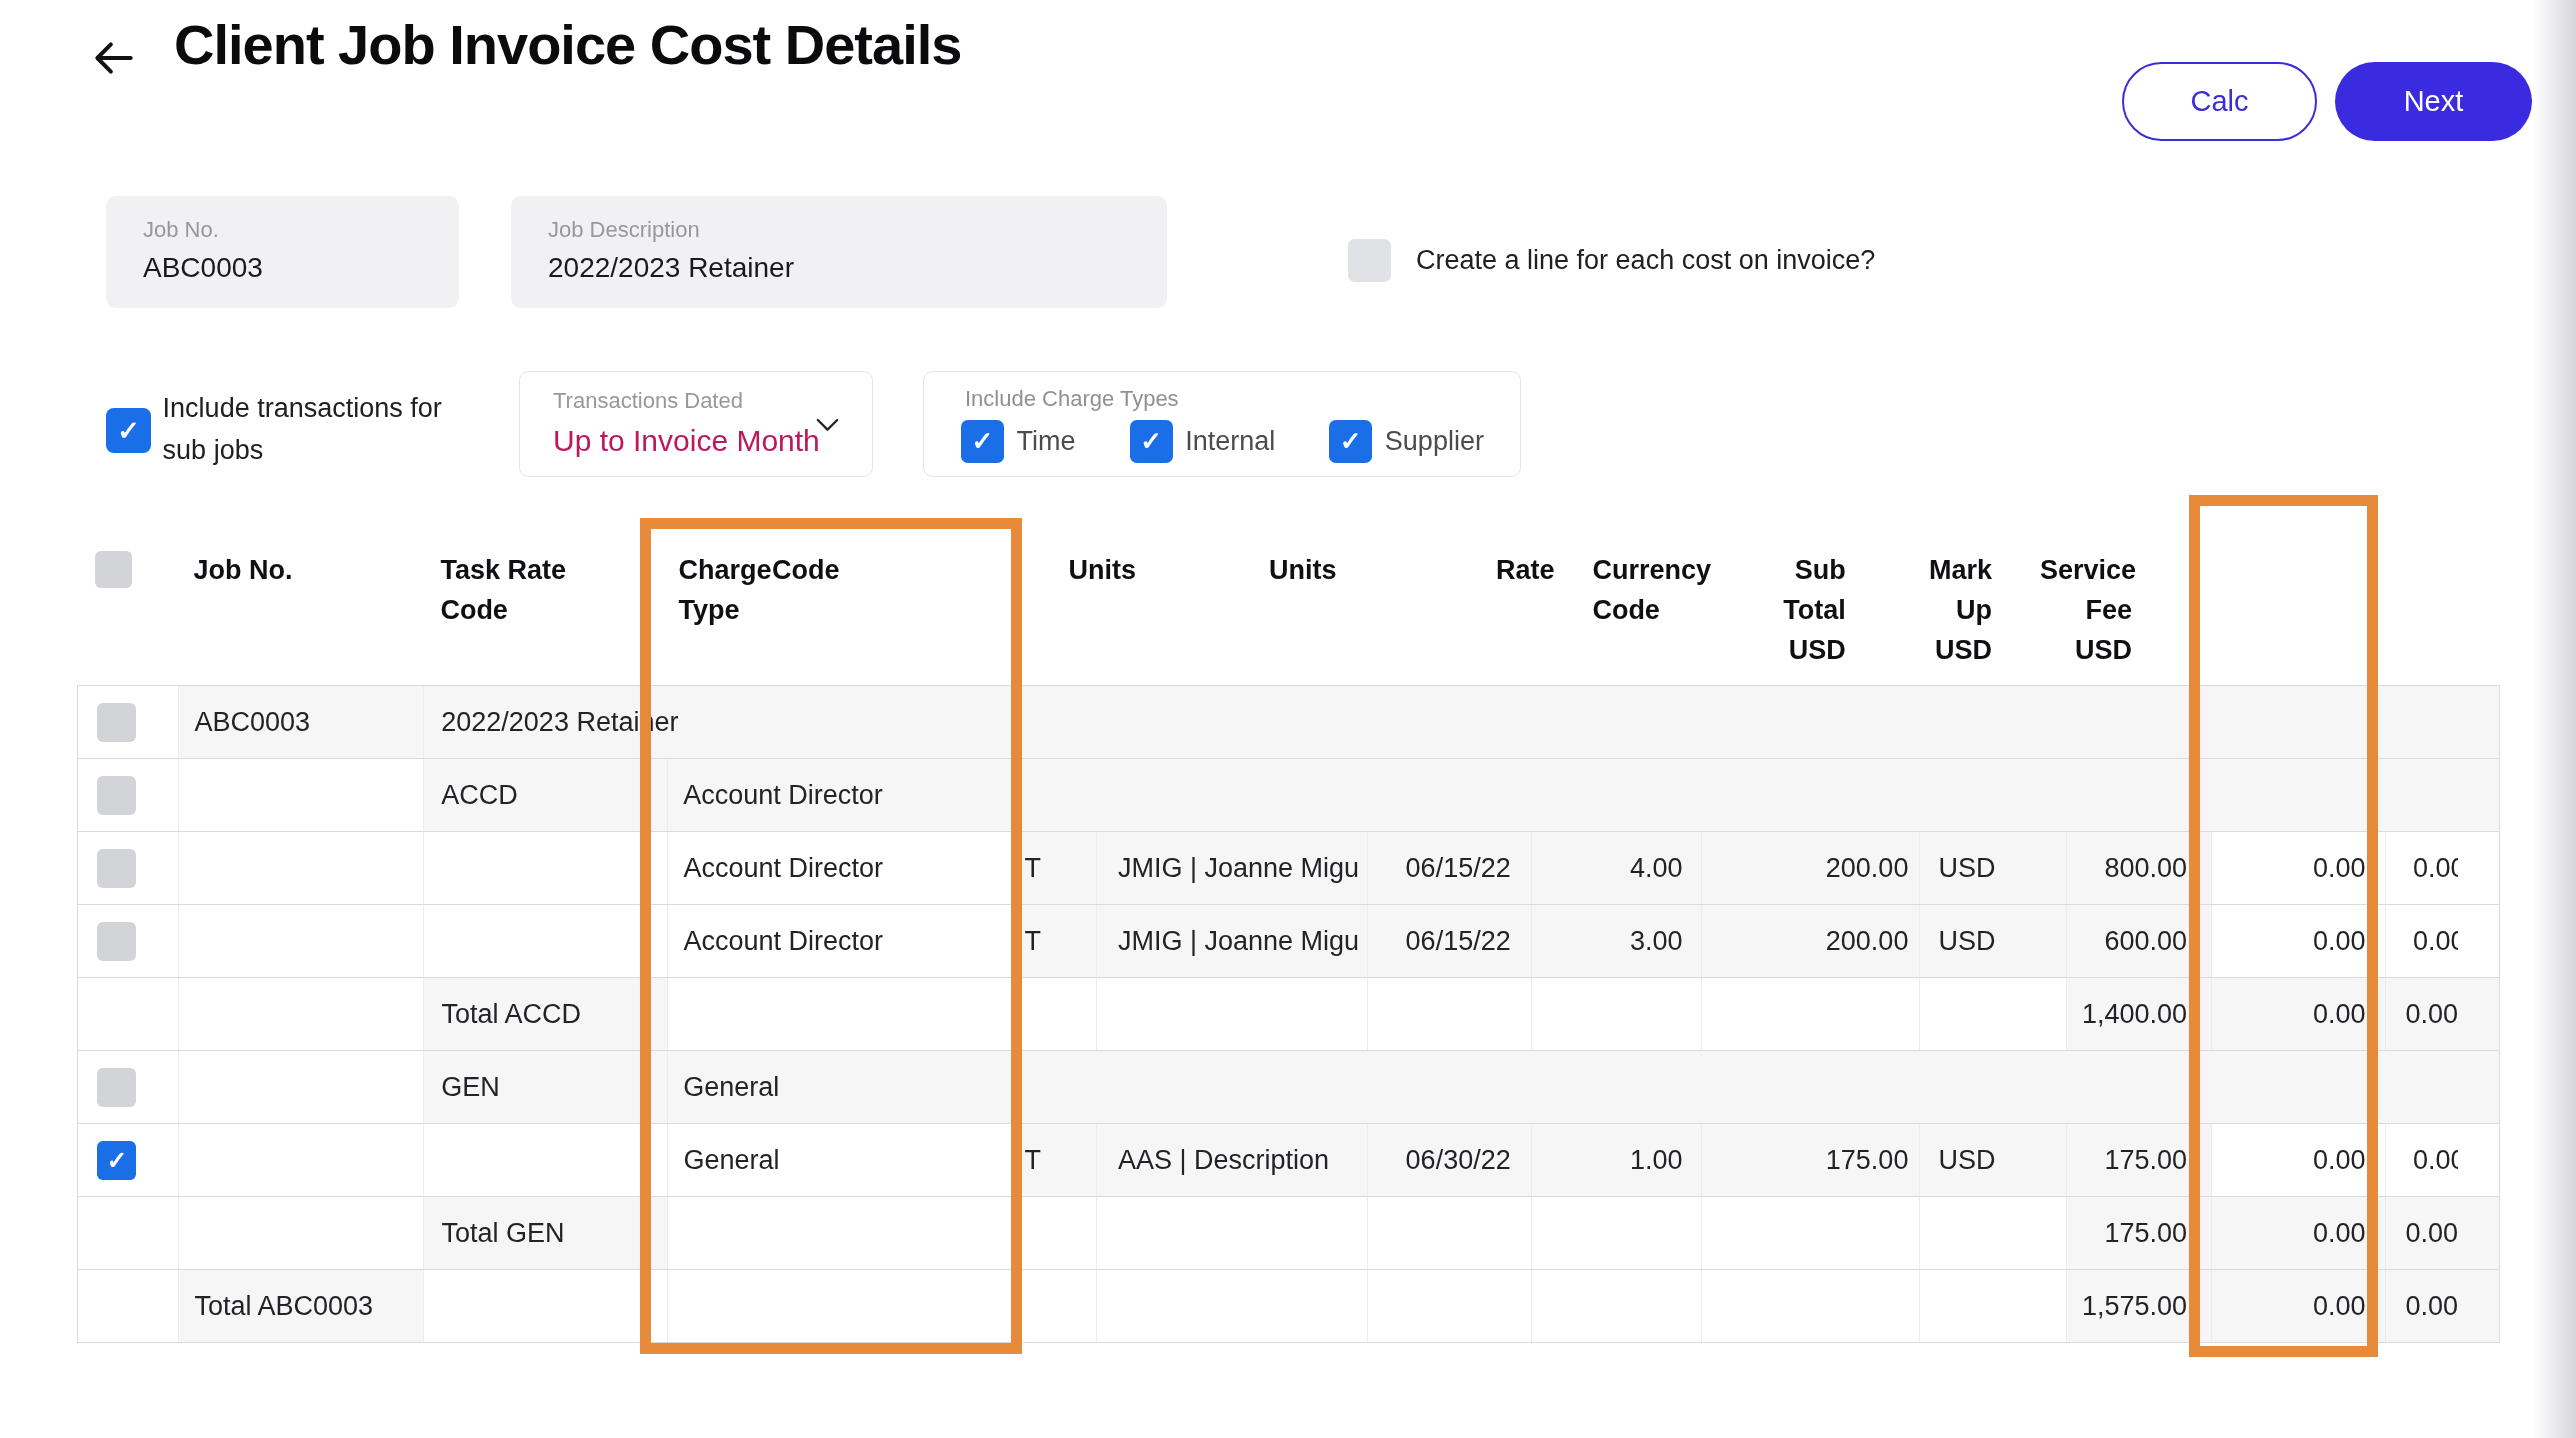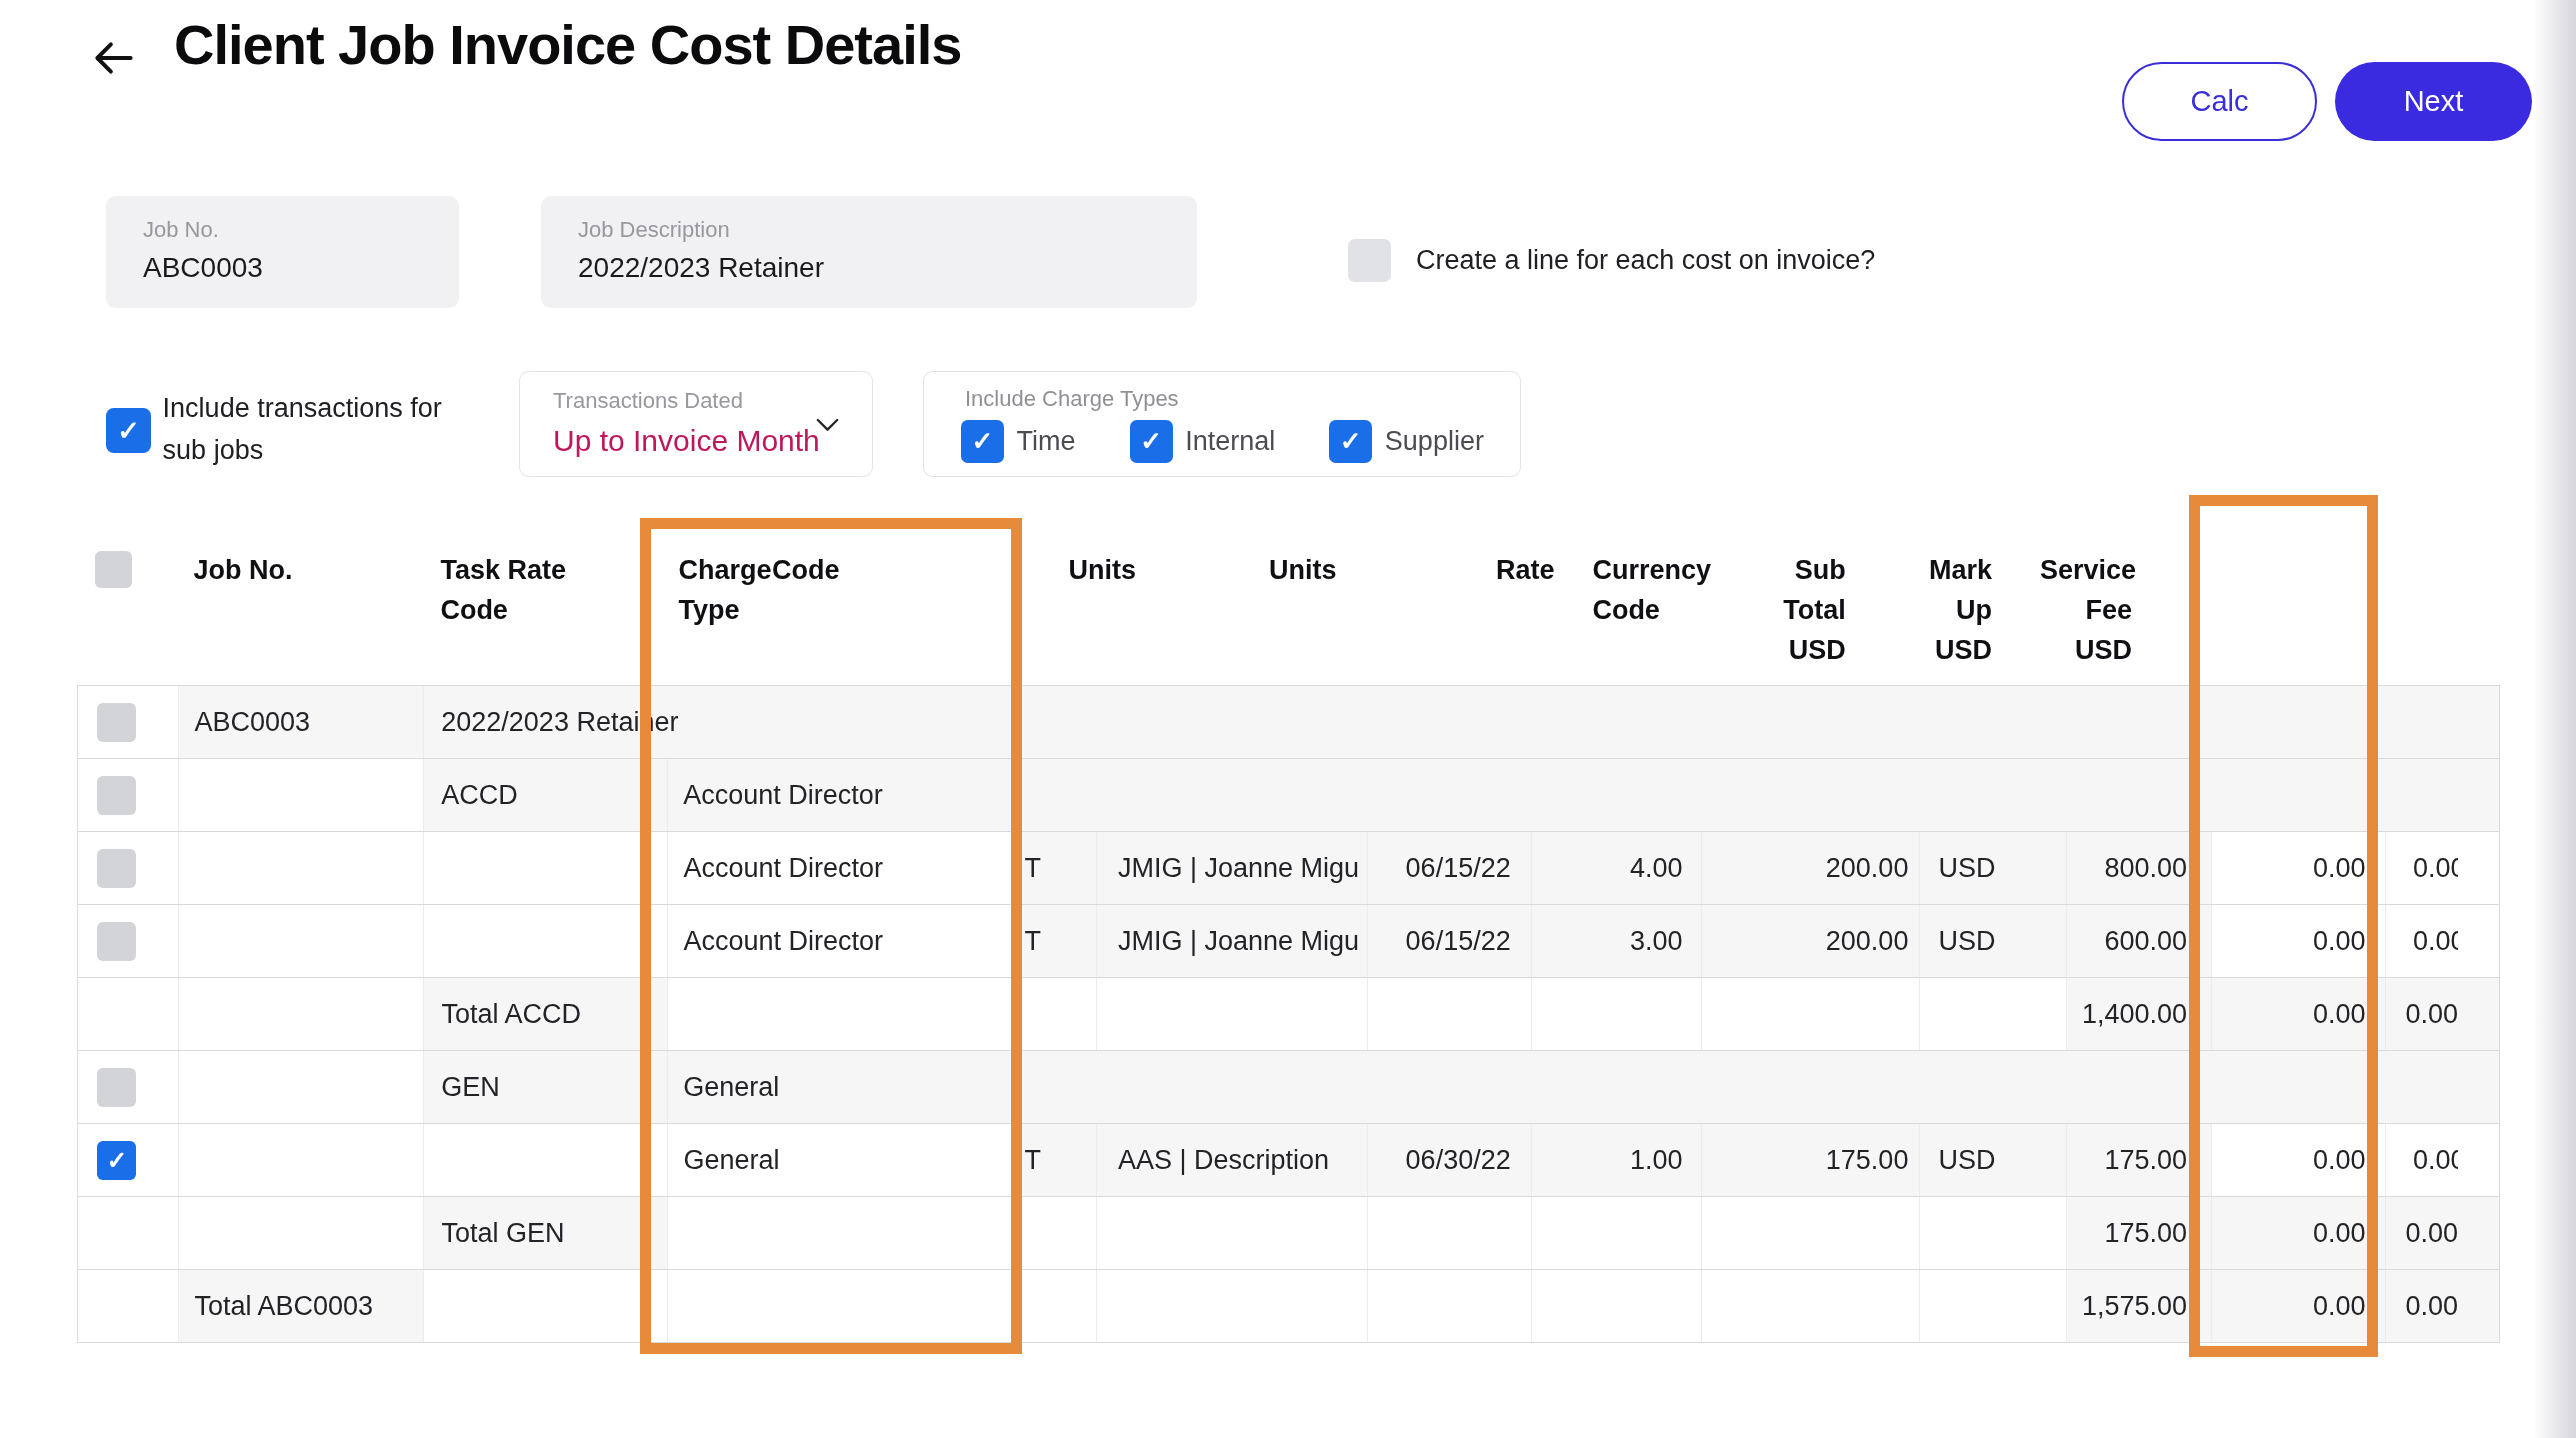--- a/index.html
+++ b/index.html
@@ -14,21 +14,21 @@
        justify-content:center;font-size:29px;font-weight:500;box-sizing:border-box;cursor:pointer;margin-top:36px;}
   .btn.outline{left:2122px;width:195px;background:#fff;border:2.9px solid #3a2ed8;color:#3a2ed8;}
   .btn.fill{left:2335px;width:197px;background:#3b2be0;border:none;color:#ffffff;}
 
   
   .field{position:absolute;background:#f1f1f3;border-radius:9.7px;box-sizing:border-box;
          padding:21px 0 0 37px;}
   .field .flabel{font-size:22px;color:#97979d;margin-bottom:8.7px;}
   .field .fvalue{font-size:28px;color:#1a1a1e;}
   #fieldJobNo{left:106px;top:196px;width:353px;height:112px;}
-  #fieldJobDesc{left:541px;top:196px;width:656px;height:112px;}
+  #fieldJobDesc{left:511px;top:196px;width:656px;height:112px;}
 
   .cbx{box-sizing:border-box;border-radius:5.8px;display:flex;align-items:center;justify-content:center;
        color:#fff;font-weight:700;flex:0 0 auto;}
   .cbx.gray{background:#d3d4d8;}
   .cbx.lightgray{background:#e0e2e6;}
   .cbx.blue{background:#1a6fe8;}
   .s38{width:37px;height:37px;}
   .s40{width:39px;height:39px;font-size:25px;}
   .s44{width:43px;height:43px;font-size:26px;border-radius:6.8px;}
   .s46{width:45px;height:45px;font-size:27px;border-radius:7.7px;}

